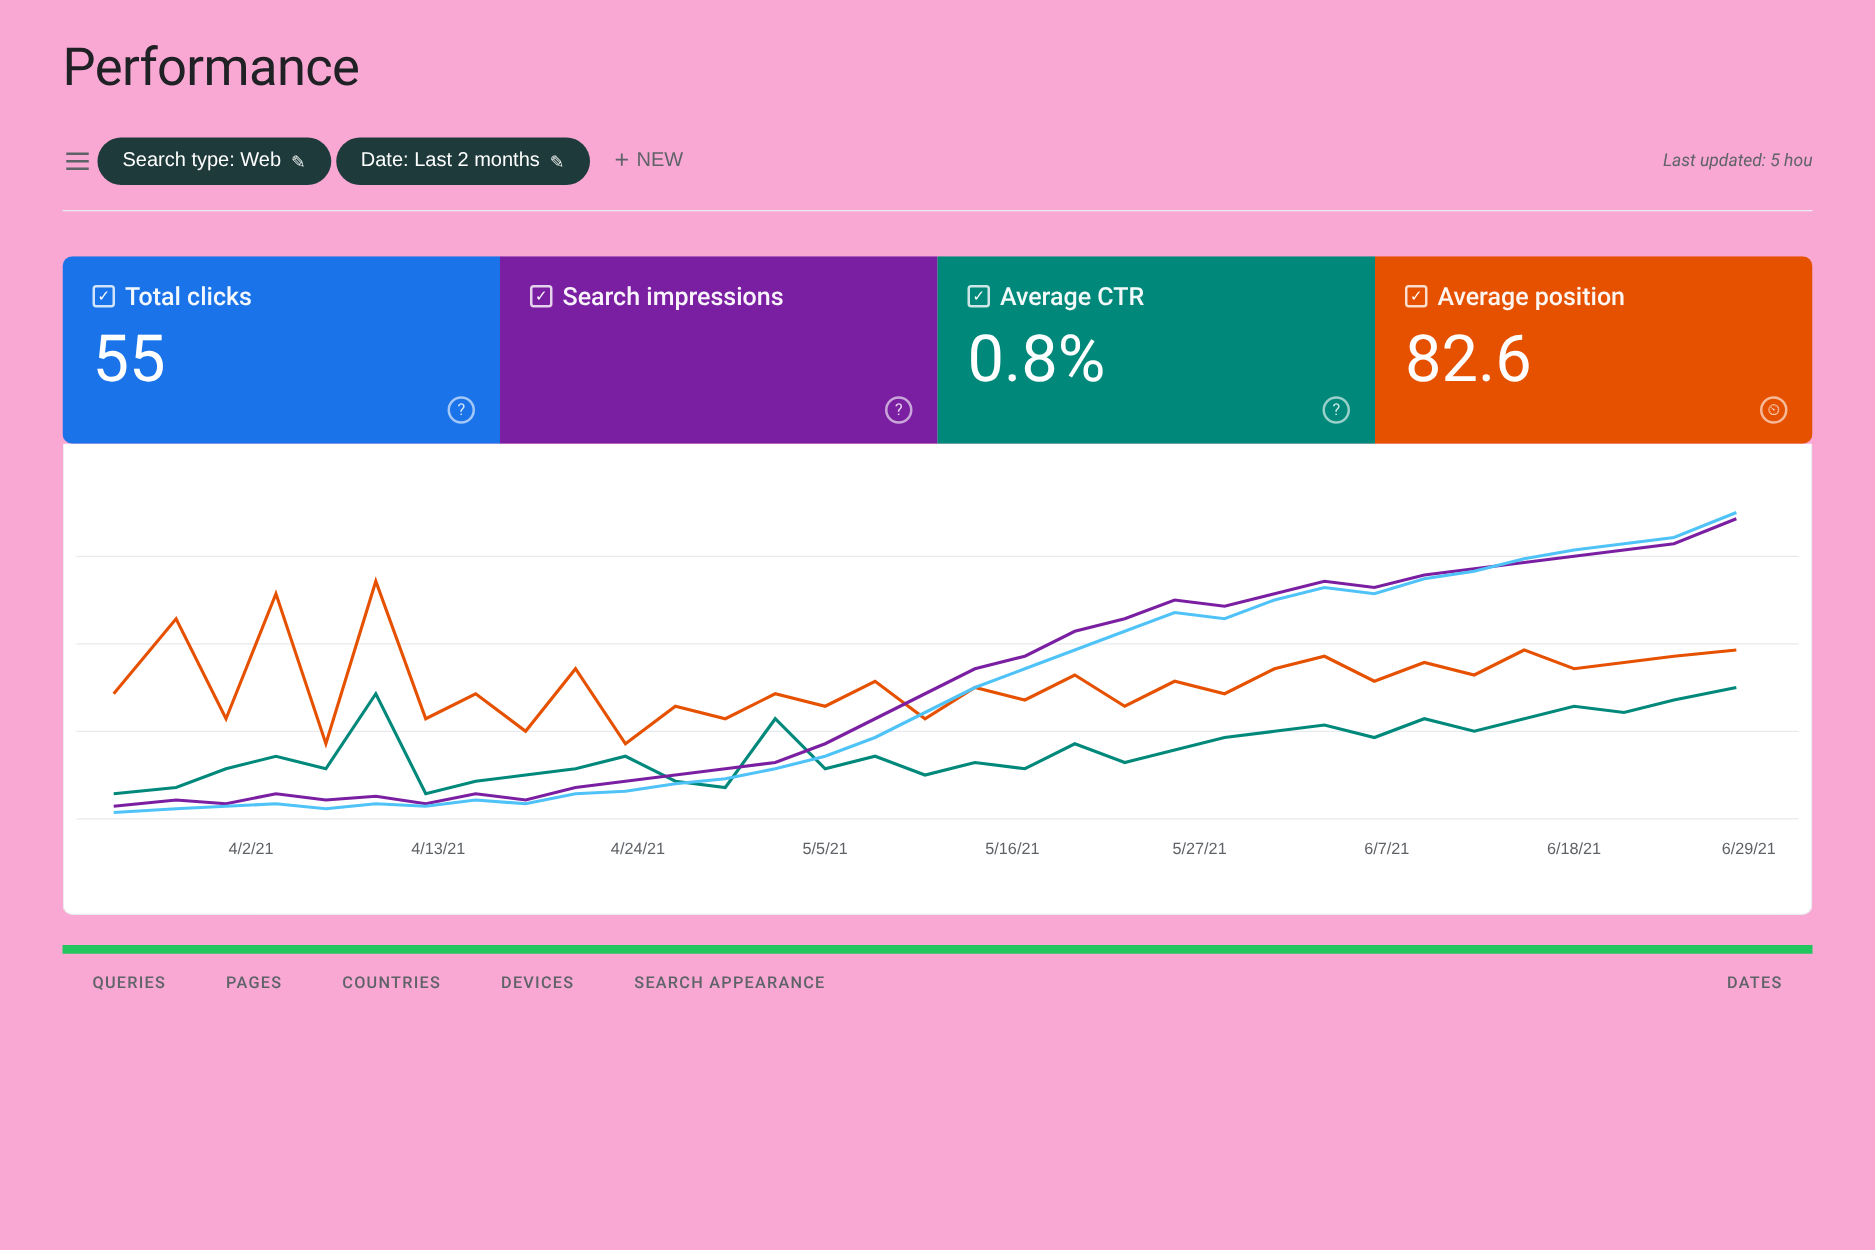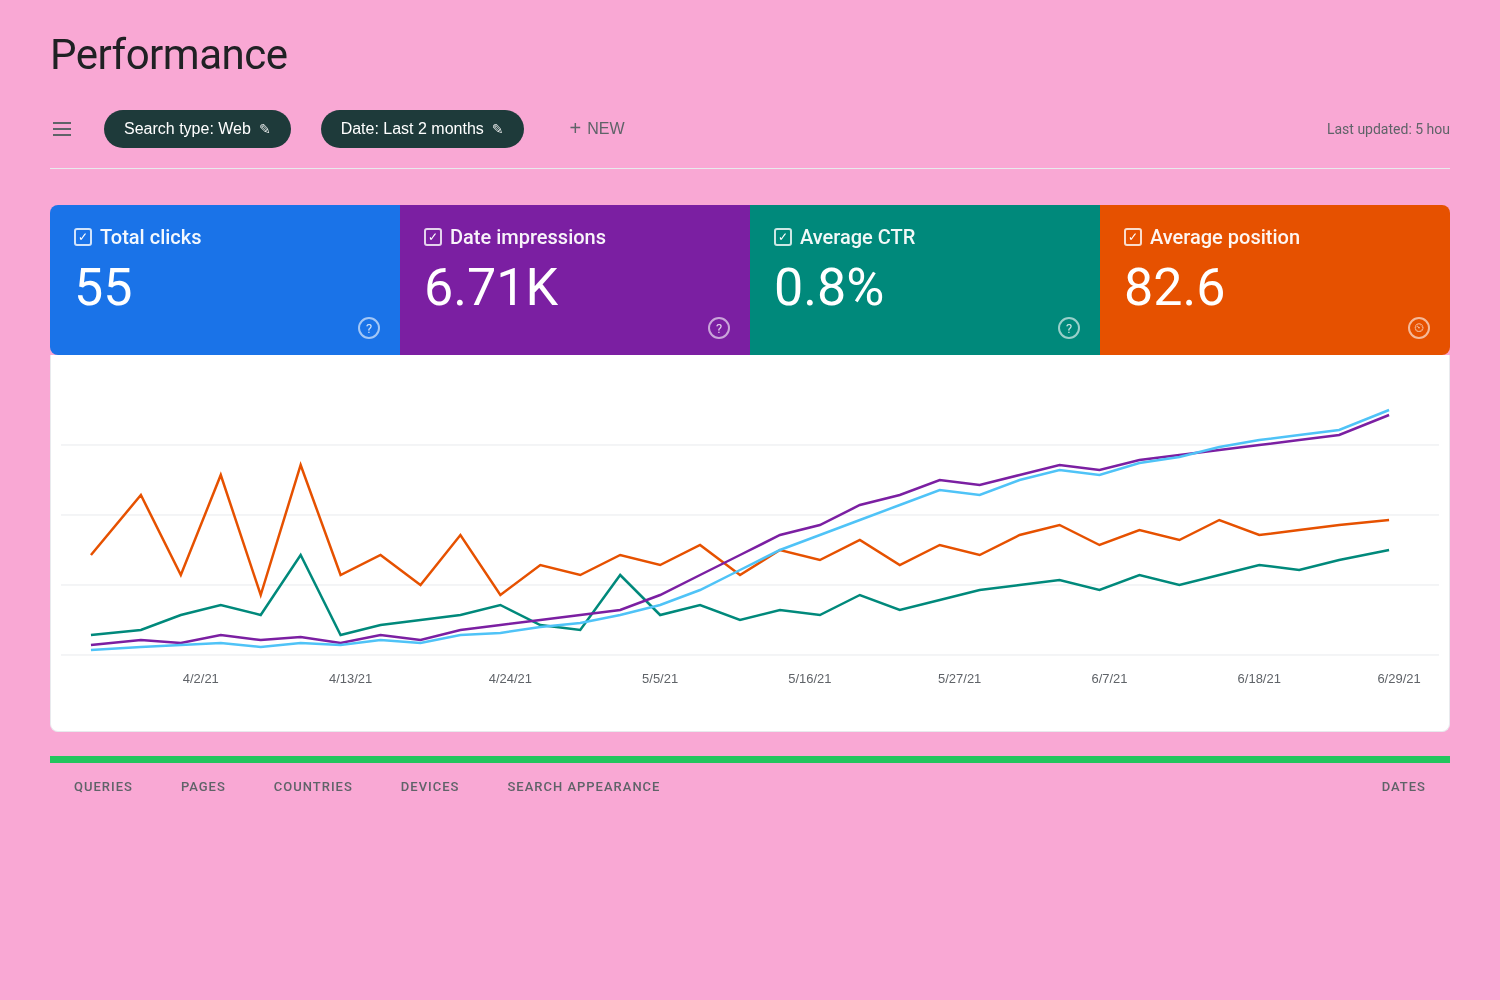--- a/index.html
+++ b/index.html
@@ -23,21 +23,21 @@
       font-size: 42px;
       font-weight: 400;
       color: #202124;
       margin-bottom: 28px;
       letter-spacing: -0.5px;
     }
 
     .toolbar {
       display: flex;
       align-items: center;
-      gap: 30px;
+      gap: 4px;
       margin-bottom: 36px;
       padding-bottom: 18px;
       border-bottom: 1px solid #e8eaed;
     }
 
     .filter-icon {
       color: #5f6368;
       font-size: 22px;
       cursor: pointer;
       display: flex;
@@ -77,20 +77,21 @@
 
     .new-btn .plus-icon {
       font-size: 20px;
       font-weight: 300;
     }
 
     .last-updated {
       margin-left: auto;
       color: #5f6368;
       font-size: 14px;
+      font-style: italic;
     }
 
     .metrics-row {
       display: flex;
       gap: 0;
       margin-bottom: 0;
       border-radius: 8px;
       overflow: hidden;
     }
 
@@ -217,23 +218,22 @@
         <div class="metric-checkbox">✓</div>
         <span class="metric-label">Total clicks</span>
       </div>
       <div class="metric-value">55</div>
       <div class="metric-help">?</div>
     </div>
 
     <div class="metric-card purple">
       <div class="metric-label-row">
         <div class="metric-checkbox">✓</div>
-        <span class="metric-label">Date impressions</span>
-      </div>
-      <div class="metric-value">6.71K</div>
+        <span class="metric-label">Search impressions</span>
+      </div>
       <div class="metric-help">?</div>
     </div>
 
     <div class="metric-card teal">
       <div class="metric-label-row">
         <div class="metric-checkbox">✓</div>
         <span class="metric-label">Average CTR</span>
       </div>
       <div class="metric-value">0.8%</div>
       <div class="metric-help">?</div>

